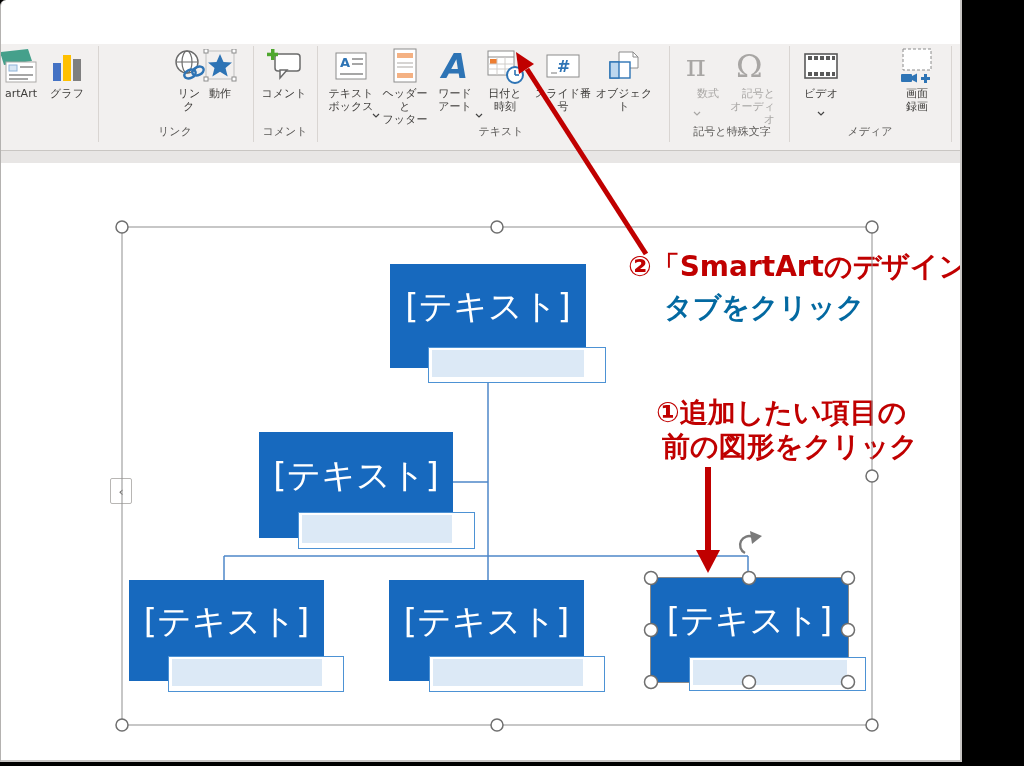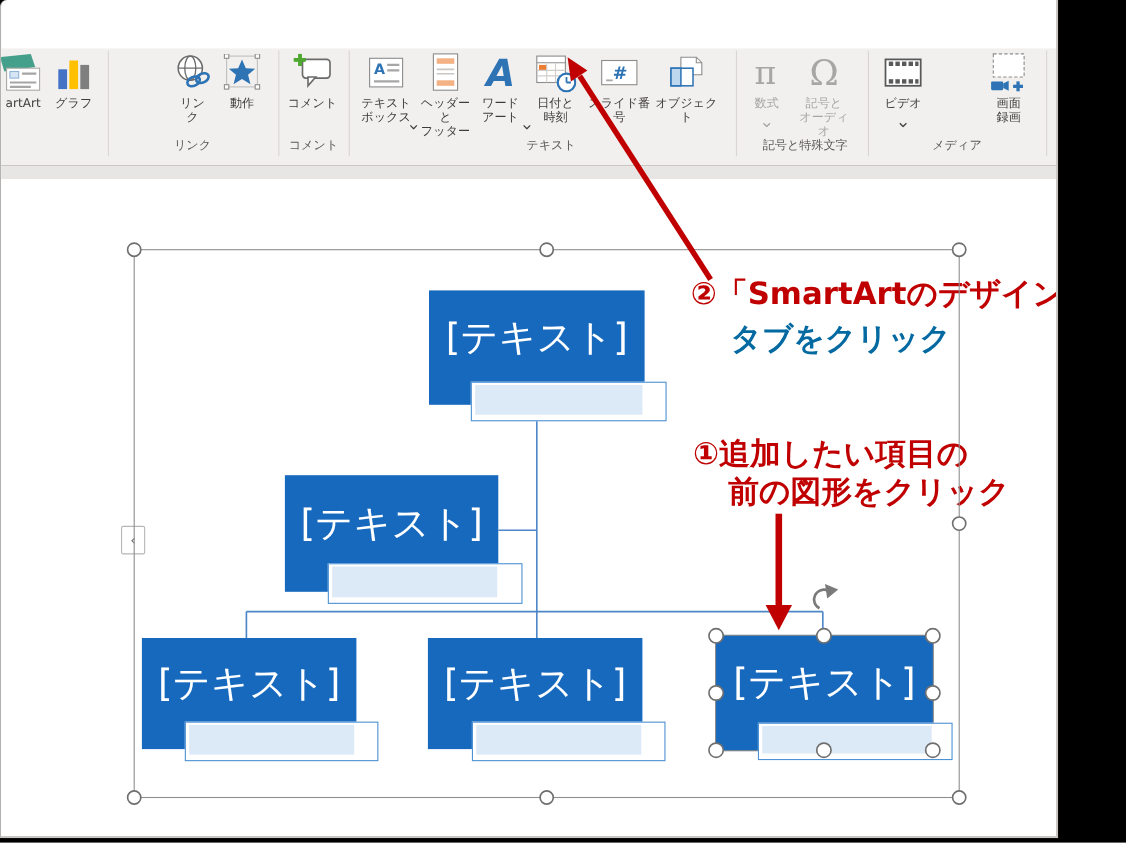--- a/index.html
+++ b/index.html
@@ -17,21 +17,21 @@
               display:flex;align-items:center;justify-content:center;white-space:nowrap;}
   .tab-format{position:absolute;left:509px;top:0;width:46px;height:44px;background:#A63D22;color:#fff;
               font-size:13px;display:flex;align-items:center;justify-content:center;}
   
   .ribbon{position:absolute;left:0;top:44px;width:100%;height:107px;background:#F2F0EF;border-bottom:1px solid #C9C6C3;box-sizing:border-box;}
   .strip{position:absolute;left:0;top:151px;width:100%;height:12px;background:#E8E6E5;}
   .slide{position:absolute;left:0;top:163px;width:100%;height:597px;background:#fff;}
   .ritem{position:absolute;top:2px;text-align:center;}
   .ricon{height:40px;display:flex;align-items:center;justify-content:center;}
   .rlabel{margin-top:1px;font-size:11px;line-height:13px;color:#3E3C3A;white-space:pre-line;}
-  .rlabel.dis{color:#A8A6A4;}
+  .rlabel.dis{color:#A8A6A4;text-align:right;}
   .rsep{position:absolute;top:2px;width:1px;height:96px;background:#D9D5D2;}
   .rgroup{position:absolute;top:80px;font-size:11px;color:#5A5856;text-align:center;white-space:nowrap;transform:translateX(-50%);}
   .chev{display:block;margin:1px auto 0;}
   
   .node{position:absolute;display:flex;align-items:center;justify-content:center;
         color:#fff;font-size:34px;padding-bottom:18px;box-sizing:border-box;z-index:20;white-space:nowrap;}
   .subbox{position:absolute;background:#fff;border:1px solid #4D92D4;box-sizing:border-box;z-index:21;}
   .stripe{position:absolute;left:3px;top:2px;background:#DCE9F6;}
   .anno{position:absolute;font-weight:bold;font-size:28px;line-height:34px;white-space:nowrap;z-index:30;}
   .toggle{position:absolute;left:109px;top:478px;width:20px;height:24px;background:#fff;border:1px solid #B8B6B4;
@@ -67,21 +67,21 @@
           <rect x="12" y="6" width="8" height="26" fill="#FFC000"></rect>
           <rect x="22" y="10" width="8" height="22" fill="#7F7F7F"></rect>
         </svg>
       </div>
       <div class="rlabel">グラフ</div>
     </div>
 
     <div class="rsep" style="left:97px"></div>
 
 
-    <div class="ritem" style="left:154px;width:40px">
+    <div class="ritem" style="left:168px;width:40px">
       <div class="ricon">
         <svg width="34" height="34">
           <circle cx="15" cy="13" r="11" fill="#fff" stroke="#6B6B6B" stroke-width="1.4"></circle>
           <ellipse cx="15" cy="13" rx="5" ry="11" fill="none" stroke="#6B6B6B" stroke-width="1.2"></ellipse>
           <line x1="4" y1="13" x2="26" y2="13" stroke="#6B6B6B" stroke-width="1.2"></line>
           <ellipse cx="18" cy="25" rx="6" ry="4" fill="none" stroke="#2E74B5" stroke-width="2.4" transform="rotate(-25 18 25)"></ellipse>
           <ellipse cx="26" cy="22" rx="6" ry="4" fill="none" stroke="#2E74B5" stroke-width="2.4" transform="rotate(-25 26 22)"></ellipse>
         </svg>
       </div>
       <div class="rlabel">リン
@@ -308,21 +308,21 @@
 
   <div class="node" style="left:650px;top:578px;width:197px;height:104px;background:#1769BE;box-shadow:0 0 0 1px #8A8A8A">[テキスト]</div>
   <div class="subbox" style="left:688px;top:657px;width:177px;height:34px">
     <div class="stripe" style="width:154px;height:25px"></div>
   </div>
 
   <div class="toggle">‹</div>
 
   <div class="anno" style="left:627px;top:250px;color:#C00000">②「SmartArtのデザイン」</div>
   <div class="anno" style="left:663px;top:291px;color:#0369a1">タブをクリック</div>
-  <div class="anno" style="left:629px;top:396px;color:#C00000">①追加したい項目の</div>
+  <div class="anno" style="left:655px;top:396px;color:#C00000">①追加したい項目の</div>
   <div class="anno" style="left:661px;top:430px;color:#C00000">前の図形をクリック</div>
 
   <svg class="overlay" width="959" height="760" viewBox="0 0 959 760">
 
     <g stroke="#4E87C8" stroke-width="1.5" fill="none">
       <path d="M487,383 V556"></path>
       <path d="M452,482 H487"></path>
       <path d="M223,556 H747"></path>
       <path d="M223,556 V580"></path>
       <path d="M487,556 V580"></path>

